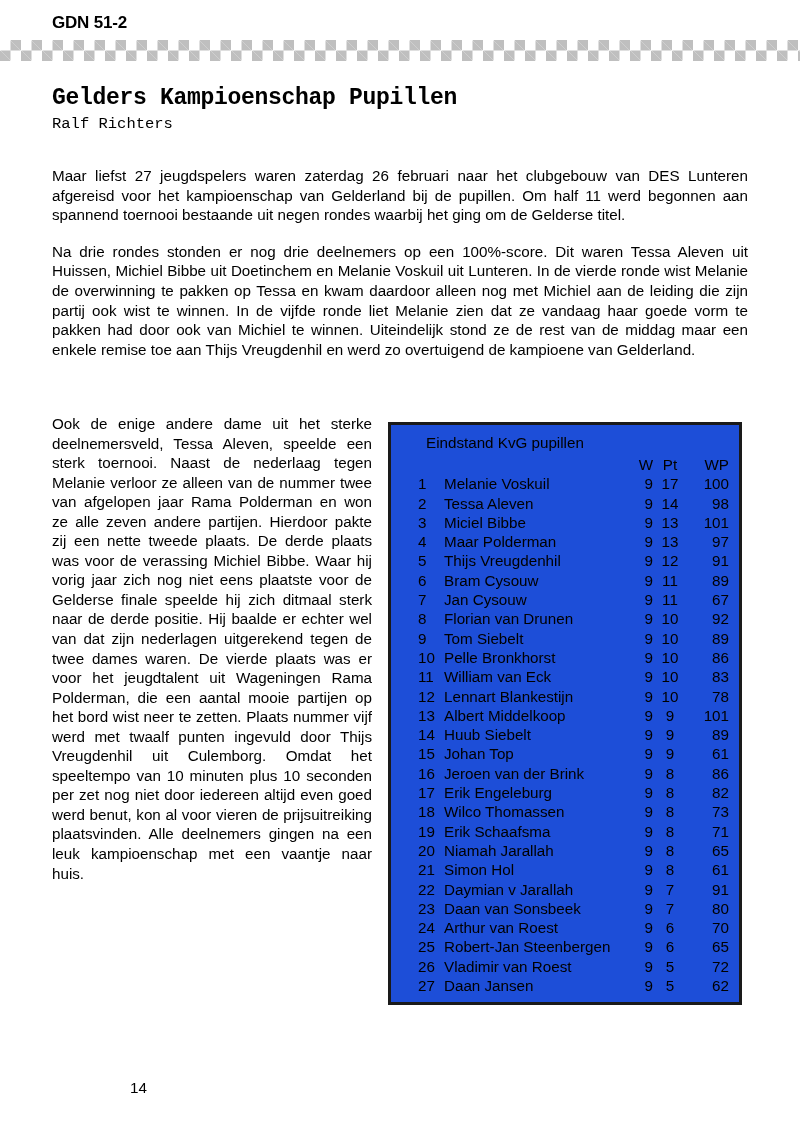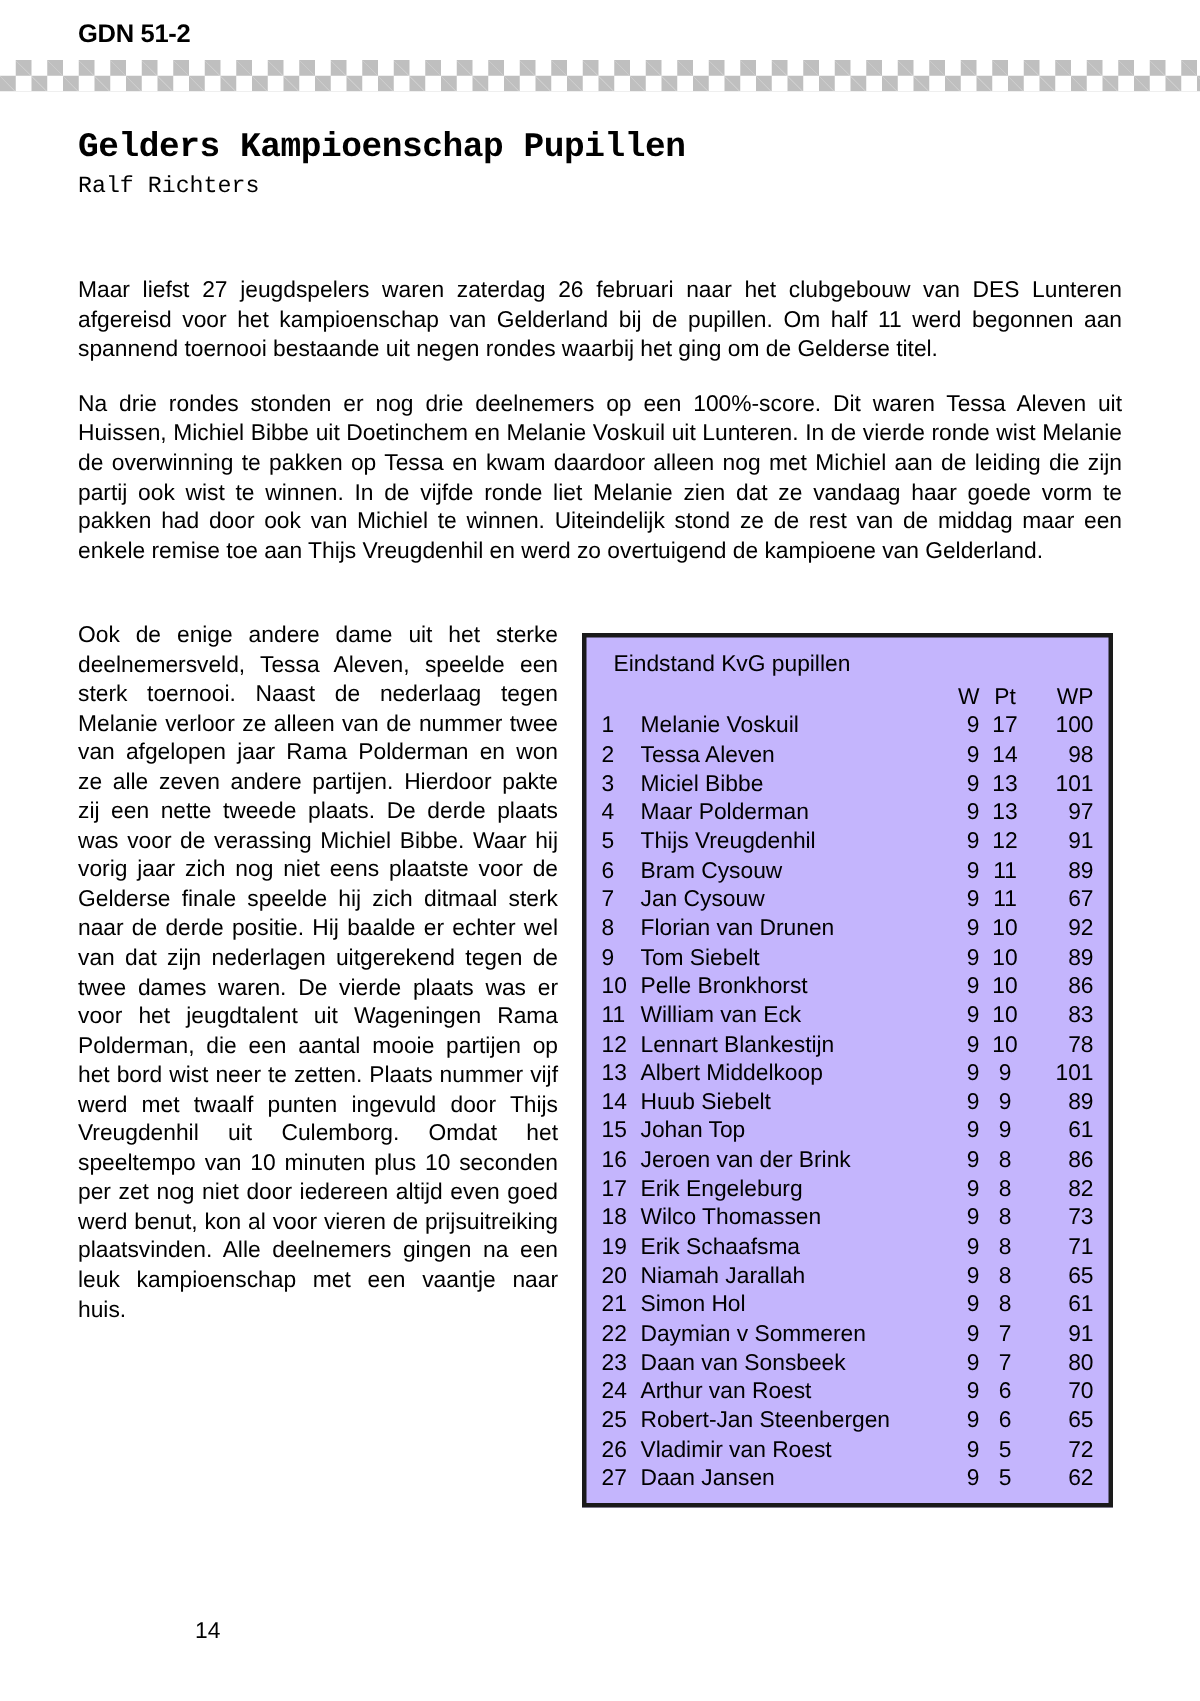--- a/index.html
+++ b/index.html
@@ -65,21 +65,21 @@
   .article-author {
     font-size: 15.5px;
     line-height: 1.2;
     margin: 3px 0 0 0;
   }
 
   
   .intro {
     position: absolute;
     left: 52px;
-    top: 184px;
+    top: 166px;
     width: 696px;
   }
   .intro p {
     margin: 0 0 17px 0;
     font-size: 15.2px;
     line-height: 19.6px;
     text-align: justify;
     text-justify: inter-word;
   }
   .intro p:last-child { margin-bottom: 0; }
@@ -105,23 +105,23 @@
     text-justify: inter-word;
   }
 
   
   .standings {
     position: absolute;
     left: 336px;
     top: 8px;
     width: 354px;
     box-sizing: border-box;
-    background: #c4b5fd;
+    background: #1d4ed8;
     border: 3px solid #1a1a1a;
-    padding: 8px 10px 7px 10px;
+    padding: 8px 10px 7px 27px;
   }
   .standings-title {
     font-size: 15.2px;
     line-height: 19px;
     padding-left: 8px;
     margin-bottom: 3px;
     white-space: nowrap;
   }
   table.standings-table {
     border-collapse: collapse;
@@ -351,21 +351,21 @@
           </tr>
           <tr>
             <td class="col-rank">21</td>
             <td class="col-name">Simon Hol</td>
             <td class="col-w">9</td>
             <td class="col-pt">8</td>
             <td class="col-wp">61</td>
           </tr>
           <tr>
             <td class="col-rank">22</td>
-            <td class="col-name">Daymian v Sommeren</td>
+            <td class="col-name">Daymian v Jarallah</td>
             <td class="col-w">9</td>
             <td class="col-pt">7</td>
             <td class="col-wp">91</td>
           </tr>
           <tr>
             <td class="col-rank">23</td>
             <td class="col-name">Daan van Sonsbeek</td>
             <td class="col-w">9</td>
             <td class="col-pt">7</td>
             <td class="col-wp">80</td>

